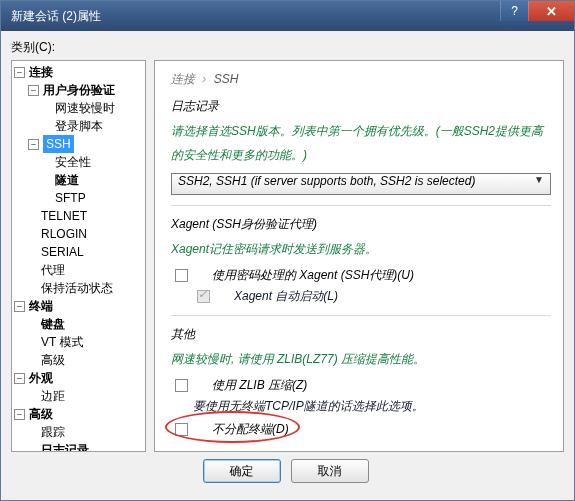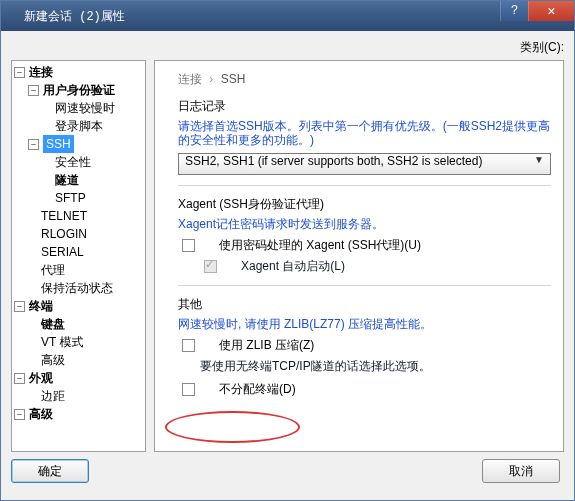--- a/index.html
+++ b/index.html
@@ -1,66 +1,66 @@
 <!DOCTYPE html>
 <html><head>
 <meta charset="utf-8">
 <style>
   * { box-sizing: border-box; margin: 0; padding: 0; }
   body { font-family: "Microsoft YaHei", "SimSun", Tahoma, sans-serif; font-size: 12px; background: #fff; }
   
   .window { width: 575px; height: 501px; background: #f0f0f0; border: 1px solid #5a7aa0; position: relative; }
   
-  .titlebar { height: 30px; background: linear-gradient(to bottom, #4b6d9b 0%, #3a5a85 50%, #2e4a72 100%); display: flex; align-items: center; padding-left: 23px; color: #fff; font-size: 12px; font-family: Liberation Mono, monospace; }
+  .titlebar { height: 30px; background: linear-gradient(to bottom, #4b6d9b 0%, #3a5a85 50%, #2e4a72 100%); display: flex; align-items: center; padding-left: 10px; color: #fff; font-size: 12px; }
   .titlebar-title { flex: 1; }
   .winbtns { display: flex; height: 100%; align-items: flex-start; }
   .winbtn { width: 30px; height: 20px; margin-top: 0; display:flex; align-items:center; justify-content:center; color:#fff; font-size:12px; border-left:1px solid rgba(255,255,255,0.2); }
   .winbtn.help { background: linear-gradient(#4f75a8,#355a8a); width:28px;}
   .winbtn.close { background: linear-gradient(#d9604a,#c0392b); width:46px; font-size:13px; font-weight:bold;}
   
   .client { position: absolute; top:30px; left:0; right:0; bottom:0; background: #f0f0f0; padding:8px 10px 10px 10px; display:flex; flex-direction:column; }
   
-  .label-cat { font-size:12px; margin-bottom:4px;text-align:right; }
+  .label-cat { font-size:12px; margin-bottom:4px; }
   
   .body { flex:1; display:flex; gap:8px; min-height:0; }
   
   .tree-wrap { width:135px; background:#fff; border:1px solid #a0a0a0; overflow:auto; padding:2px 0; }
   .tree ul { list-style:none; padding-left:14px; }
   .tree > ul { padding-left:2px; }
   .tree li { line-height:18px; white-space:nowrap; }
   .tree .row { display:flex; align-items:center; gap:2px; cursor:default; padding-right:4px;}
   .tree .exp { width:11px; height:11px; border:1px solid #8a8a8a; background:#fff; display:inline-flex; align-items:center; justify-content:center; font-size:9px; line-height:1; color:#555; margin-right:2px; font-family:monospace;}
   .tree .noexp { width:11px; display:inline-block; }
   .tree .bold { font-weight:bold; }
   .tree .sel { background:#3399ff; color:#fff; padding:0 3px; }
   
-  .right { flex:1; background:#fff; border:1px solid #a0a0a0; padding:10px 12px 6px 23px; overflow:auto; position:relative;}
+  .right { flex:1; background:#fff; border:1px solid #a0a0a0; padding:10px 12px 6px 16px; overflow:auto; position:relative;font-style:italic;}
   .crumb { color:#777; margin-bottom:10px; }
   .crumb .sep { margin:0 4px; color:#999; }
   .crumb .cur { color:#555; }
   
   .section-title { margin-top:6px; margin-bottom:4px; }
-  .desc { color:#1d4ed8; line-height:14px; margin-bottom:6px; }
+  .desc { color:#15803d; line-height:24px; margin-bottom:6px; }
   
   .dropdown { width:100%; height:22px; border:1px solid #7a7a7a; background:linear-gradient(#fff,#e8e8e8); display:flex; padding:0 6px; justify-content:space-between; font-size:12px;}
   .dropdown .arrow { font-size:10px; color:#333; }
   
   hr.sep { border:none; border-top:1px solid #d8d8d8; margin:10px 0; }
   
   .chk-row { display:flex; align-items:center; gap:24px; margin:4px 0; padding-left:4px;}
   .chk { width:13px; height:13px; border:1px solid #8a8a8a; background:#fff; display:inline-block;}
   .chk.disabled { background:#e8e8e8; border-color:#b0b0b0; position:relative;}
   .chk.disabled::after{content:"✓"; position:absolute; top:-3px; left:0; font-size:11px; color:#9a9a9a;}
   .chk-label.disabled { color:#0f172a; }
   .indent { margin-left:22px; }
   .hint { margin:2px 0 6px 22px; color:#0f172a; }
   
   .ellipse { position:absolute; border:2px solid #d33; border-radius:50%; width:135px; height:32px; left:164px; top:380px; pointer-events:none; }
   
-  .footer { height:38px; display:flex; justify-content:space-between; align-items:center; gap:10px; padding:0 4px 0 0;font-family:Liberation Mono, monospace;}
+  .footer { height:38px; display:flex; justify-content:center; align-items:center; gap:10px; padding:0 4px 0 0;font-family:Liberation Mono, monospace;}
   .btn { width:78px; height:24px; background:linear-gradient(#fdfdfd,#e3e3e3); border:1px solid #8a8a8a; border-radius:3px; font-size:12px; cursor:default; display:flex; align-items:center; justify-content:center;}
   .btn.default { border:1px solid #3c7fb1; box-shadow:0 0 0 1px #a7d0e8 inset;}
 </style>
 </head>
 <body>
 
 <div class="window">
   <div class="titlebar">
     <span class="titlebar-title">新建会话 (2)属性</span>
     <div class="winbtns">
@@ -199,20 +199,34 @@
                       <span>边距</span>
                     </div>
                   </li>
             </ul>
           </li>
           <li>
             <div class="row">
                   <span class="exp">−</span>
                   <span class="bold">高级</span>
                 </div>
+            <ul>
+              <li>
+                    <div class="row">
+                      <span class="noexp"></span>
+                      <span>跟踪</span>
+                    </div>
+                  </li>
+              <li>
+                    <div class="row">
+                      <span class="noexp"></span>
+                      <span class="bold">日志记录</span>
+                    </div>
+                  </li>
+            </ul>
           </li>
 
         </ul>
         </div>
       </div>
 
       <div class="right">
         <div class="crumb">
           <span>连接</span>
           <span class="sep">›</span>

